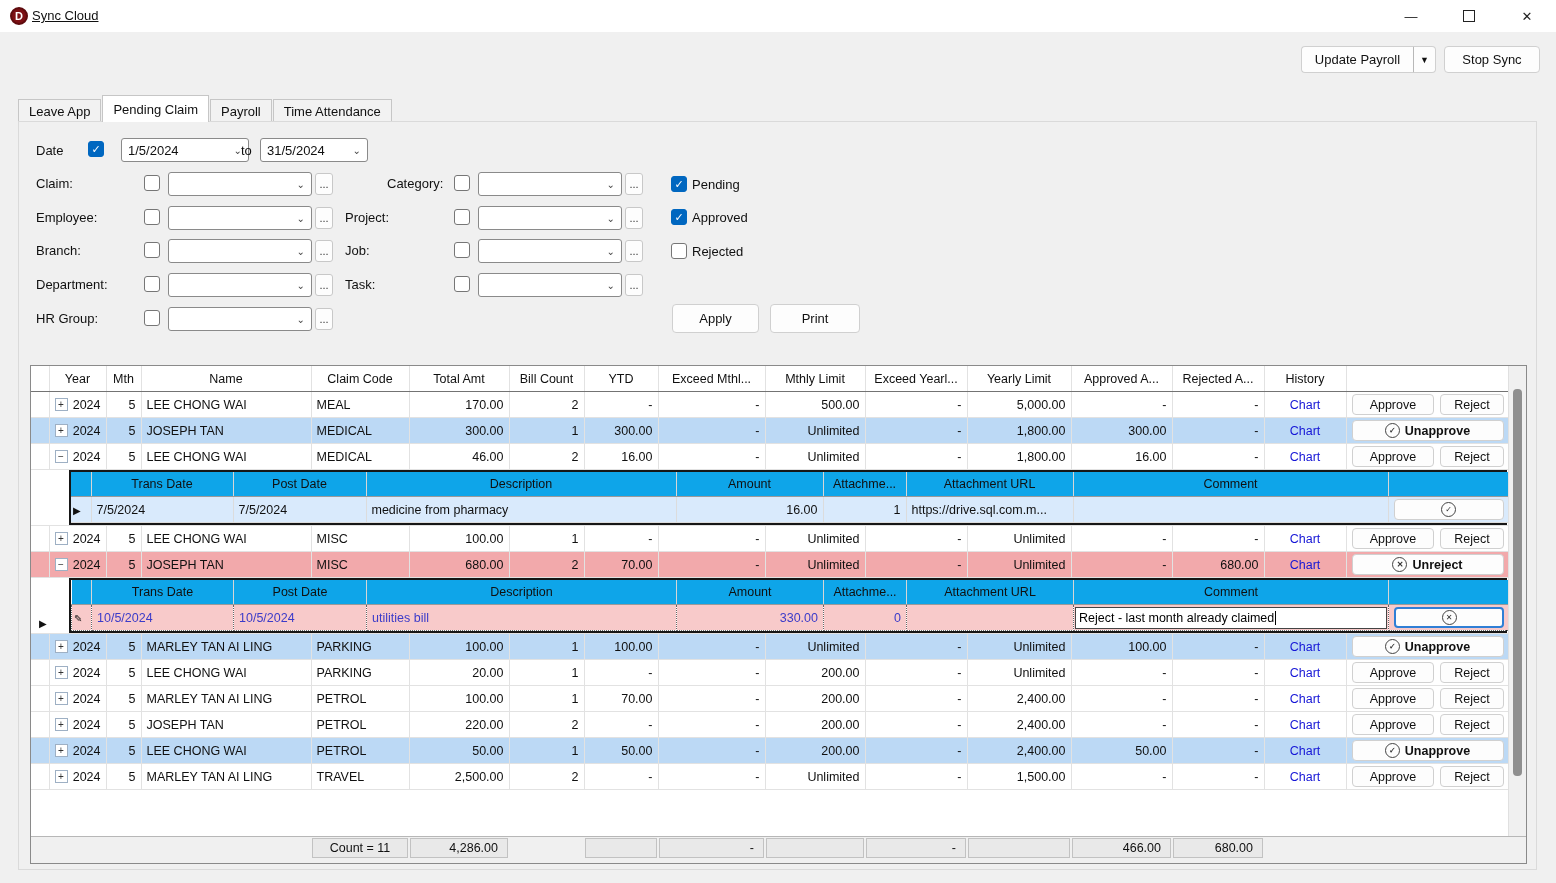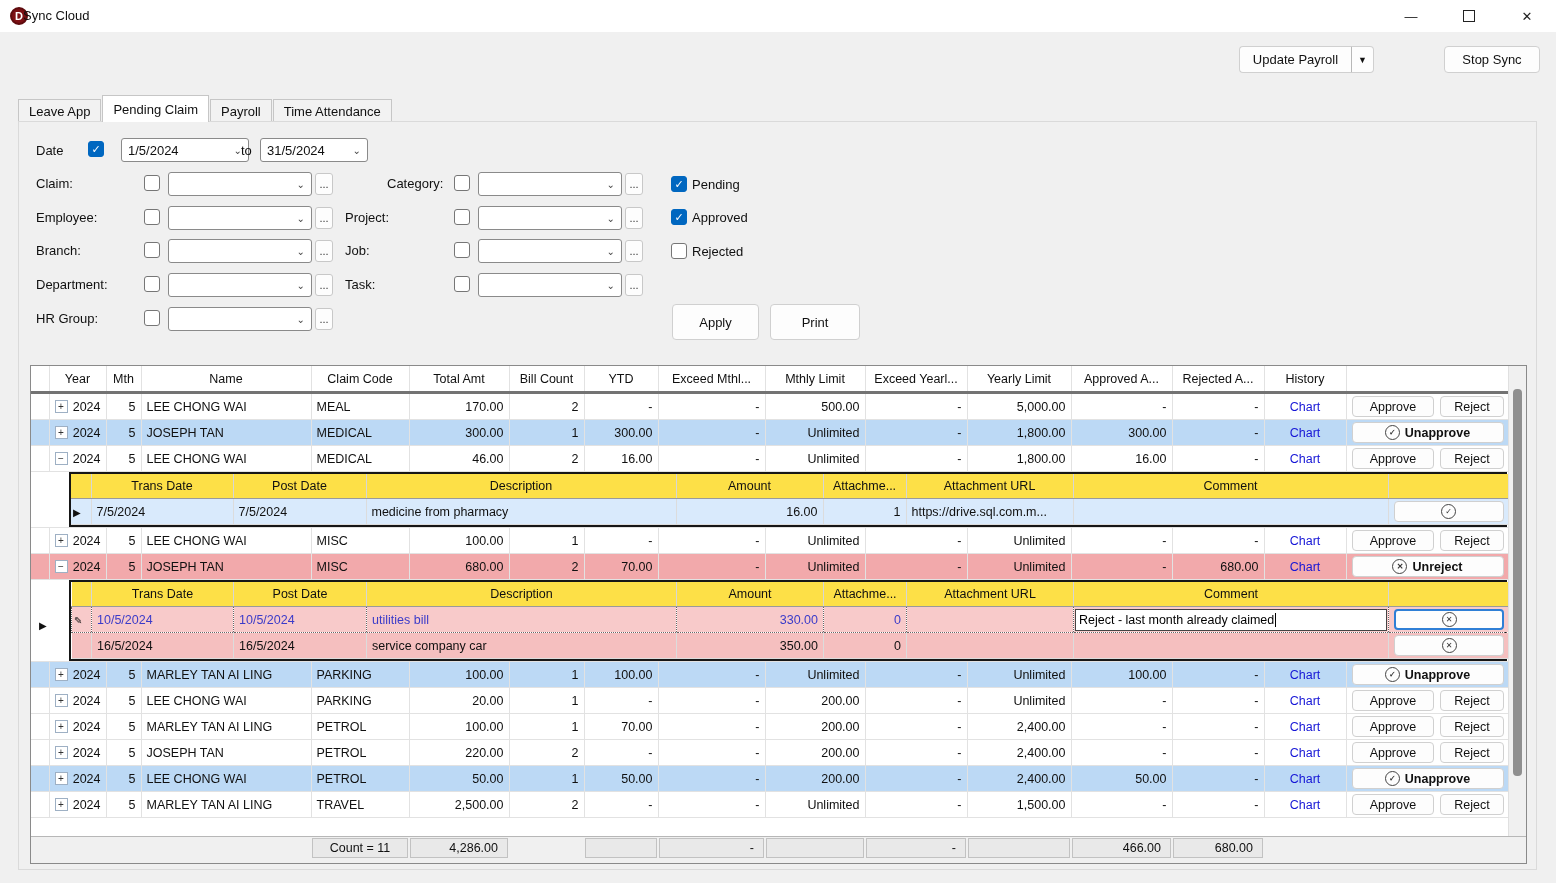--- a/index.html
+++ b/index.html
@@ -1,69 +1,69 @@
 <!DOCTYPE html>
 <html><head>
 <meta charset="utf-8">
 <style>
   html,body{margin:0;padding:0;}
   body{width:1556px;height:883px;background:#f0f0f0;font-family:"Liberation Sans",sans-serif;color:#101010;overflow:hidden;position:relative;}
   
   .titlebar{position:absolute;left:0;top:0;width:1556px;height:32px;background:#ffffff;}
   .app-icon{position:absolute;left:10px;top:7px;width:18px;height:18px;border-radius:50%;background:#7d1014;color:#fff;font-size:11px;font-weight:bold;display:flex;align-items:center;justify-content:center;border:2px solid #5e0b0e;box-sizing:border-box;}
-  .app-title{position:absolute;left:23px;top:8px;font-size:13px;}
+  .app-title{position:absolute;left:32px;top:8px;font-size:13px;text-decoration:underline;}
   .win-btn{position:absolute;top:0;width:46px;height:32px;display:flex;align-items:center;justify-content:center;font-size:13px;color:#222;}
   .win-min{left:1388px;} .win-max{left:1446px;} .win-close{left:1504px;}
   .max-glyph{width:10px;height:10px;border:1px solid #222;}
   
   .btn{background:#fdfdfd;border:1px solid #d0d0d0;border-radius:4px;font-family:"Liberation Sans",sans-serif;font-size:13px;color:#111;display:inline-flex;align-items:center;justify-content:center;box-sizing:border-box;}
-  .split-btn{position:absolute;left:1239px;top:46px;height:27px;display:flex;}
+  .split-btn{position:absolute;left:1301px;top:46px;height:27px;display:flex;}
   .split-main{width:112px;height:27px;border-right:none;border-radius:4px 0 0 4px;}
   .split-arrow{width:23px;height:27px;border-left:1px solid #b8b8b8;border-radius:0 4px 4px 0;font-size:9px;}
   .stopsync{position:absolute;left:1444px;top:46px;width:96px;height:27px;}
   
   .tabstrip{position:absolute;left:18px;top:96px;height:26px;display:flex;align-items:flex-end;}
   .tab{height:22px;padding:0 10px;border:1px solid #c6c6c6;border-bottom:none;background:#f2f2f2;display:flex;align-items:center;font-size:13px;margin-right:1px;}
   .tab.active{height:26px;background:#ffffff;position:relative;z-index:3;}
   .tabpage{position:absolute;left:18px;top:121px;width:1519px;height:749px;border:1px solid #dadada;background:#f0f0f0;box-sizing:border-box;}
   
   .flabel{position:absolute;font-size:13px;}
   .cb{position:absolute;width:16px;height:16px;border:1px solid #767676;border-radius:3px;background:#fff;box-sizing:border-box;}
   .cb.checked{background:#0067c0;border-color:#0067c0;color:#fff;font-size:11px;display:flex;align-items:center;justify-content:center;}
   .combo{position:absolute;height:24px;background:#fff;border:1px solid #8a8a8a;border-radius:3px;box-sizing:border-box;display:flex;align-items:center;padding:0 6px;font-size:13px;}
   .combo .chev{margin-left:auto;font-size:10px;color:#444;}
   .dots{position:absolute;width:18px;height:22px;background:#fdfdfd;border:1px solid #c8c8c8;border-radius:3px;box-sizing:border-box;display:flex;align-items:center;justify-content:center;font-size:11px;color:#333;}
   .status-label{position:absolute;font-size:13px;}
-  .action-btn{position:absolute;height:36px;}
+  .action-btn{position:absolute;height:29px;}
   
   .grid{position:absolute;left:30px;top:365px;width:1497px;height:499px;border:1px solid #8a8a8a;background:#fff;box-sizing:border-box;display:flex;flex-direction:column;}
   .grid-main{flex:1;overflow:hidden;position:relative;display:flex;}
   .grid-viewport{width:1478px;overflow:hidden;}
   table.gt{border-collapse:collapse;table-layout:fixed;width:1478px;font-size:12.5px;}
-  table.gt th{height:25px;font-weight:400;text-align:center;border-right:1px solid #e2e2e2;border-bottom:3px solid #737373;padding:0 3px;background:#fff;overflow:hidden;white-space:nowrap;}
+  table.gt th{height:25px;font-weight:400;text-align:center;border-right:1px solid #e2e2e2;border-bottom:1px solid #737373;padding:0 3px;background:#fff;overflow:hidden;white-space:nowrap;}
   table.gt td{height:25px;border-right:1px solid #e2e2e2;border-bottom:1px solid #e2e2e2;padding:0 5px;white-space:nowrap;overflow:hidden;background:#fff;}
   td.num{text-align:right;}
   tr.row-blue td{background:#bcd9f5;}
   tr.row-pink td{background:#f2a9ab;}
   .ind-cell{padding:0 2px !important;}
   .hamburger{width:9px;height:11px;margin:0 auto;background:repeating-linear-gradient(#6a6a6a 0 1px,transparent 1px 3px);}
   .expand{display:inline-block;width:13px;height:13px;border:1px solid #9eb0c4;background:#fff;color:#333;font-size:10px;line-height:11px;text-align:center;vertical-align:middle;box-sizing:border-box;}
   .year-cell{display:flex;align-items:center;justify-content:space-between;}
   .chart-link{color:#1515d6;display:block;text-align:center;cursor:pointer;}
   .cell-btns{display:flex;justify-content:center;gap:6px;align-items:center;}
   .gbtn{height:21px;font-size:12.5px;}
   .gbtn.approve{width:84px;} .gbtn.reject{width:64px;}
   .gbtn.wide{width:152px;gap:5px;font-weight:600;}
   .circle-ic{width:13px;height:13px;border-radius:50%;border:1px solid #444;display:inline-flex;align-items:center;justify-content:center;font-size:8px;line-height:1;color:#333;flex:0 0 auto;}
   
   td.detail-cell{padding:0 0 0 38px !important;position:relative;background:#fff;}
   .grid-pointer{position:absolute;left:8px;top:40px;font-size:10px;color:#111;}
   .detail{border:2px solid #161616;width:1438px;box-sizing:border-box;}
   table.dt{border-collapse:collapse;table-layout:fixed;width:1434px;font-size:12.5px;}
-  table.dt th{height:24px;font-weight:400;text-align:center;border-right:1px solid #d6d6d6;border-bottom:1px solid #9a9a9a;background:#fde047;padding:0 3px;white-space:nowrap;overflow:hidden;}
+  table.dt th{height:24px;font-weight:400;text-align:center;border-right:1px solid #d6d6d6;border-bottom:1px solid #9a9a9a;background:#0ea5e9;padding:0 3px;white-space:nowrap;overflow:hidden;}
   table.dt td{height:25px;border-right:1px solid #dcdcdc;border-bottom:1px solid #dcdcdc;padding:0 5px;white-space:nowrap;overflow:hidden;background:#fff;}
   tr.drow-blue td{background:#d9eafc;}
   tr.drow-pink td{background:#f5bfbf;}
   tr.editing td{border:1px dotted #666;color:#3b3bc9;background:#f8caca;}
   .marker{font-size:10px;color:#111;}
   .dbtn{height:21px;font-size:12px;}
   .dbtn.approve{width:62px;} .dbtn.reject{width:50px;}
   .dbtn.wide{width:110px;}
   .dbtn.focused{border:2px solid #2f7fd6;}
   .comment-edit{background:#fff;border:1px solid #444;height:20px;display:flex;align-items:center;padding:0 3px;color:#000;font-size:12.5px;overflow:hidden;}
@@ -473,37 +473,20 @@
                           </div>
                         </td>
                         <td style="padding: 0px 2px;">
                           <div class="cell-btns">
                             <button class="btn dbtn wide focused">
                               <span class="circle-ic">✕</span>
                             </button>
                           </div>
                         </td>
                       </tr>
-                      <tr class="drow-pink">
-                        <td class="ind-cell"></td>
-                        <td>16/5/2024</td>
-                        <td>16/5/2024</td>
-                        <td>service company car</td>
-                        <td class="num">350.00</td>
-                        <td class="num">0</td>
-                        <td></td>
-                        <td></td>
-                        <td style="padding: 0px 2px;">
-                          <div class="cell-btns">
-                            <button class="btn dbtn wide">
-                              <span class="circle-ic">✕</span>
-                            </button>
-                          </div>
-                        </td>
-                      </tr>
                     </tbody>
                   </table>
                 </div>
               </td>
             </tr>
             <tr class="row-blue">
               <td class="ind-cell"></td>
               <td>
                 <div class="year-cell">
                   <span class="expand">+</span>

